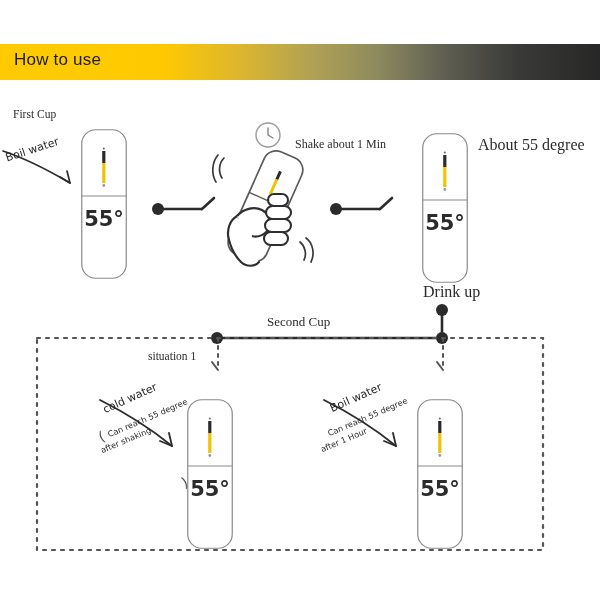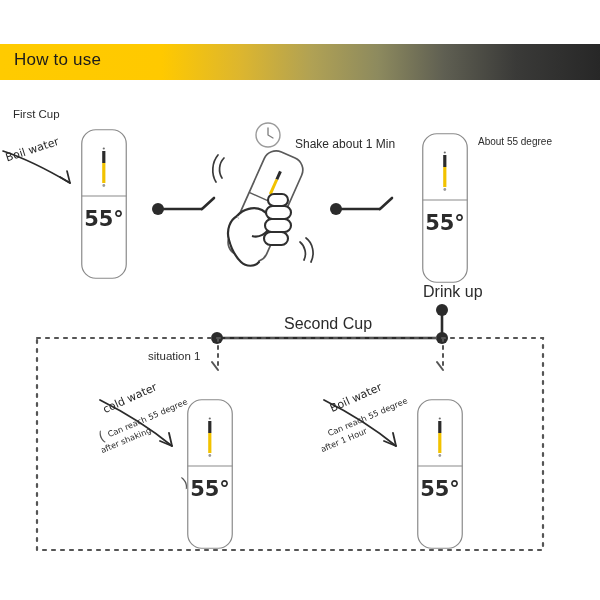--- a/index.html
+++ b/index.html
@@ -24,20 +24,21 @@
     letter-spacing:.2px;
     white-space:nowrap;
   }
 
   
   .lbl{
     font-size:11.5px;
     color:#2b2b2b;
     white-space:nowrap;
     line-height:1.15;
+    font-family:Liberation Serif, serif;
   }
 
   
   .rot{
     font-family:"DejaVu Sans", sans-serif;
     font-size:11px;
     color:#262626;
     white-space:nowrap;
     transform-origin:left top;
   }
@@ -153,31 +154,31 @@
     <circle cx="8" cy="13" r="6" fill="#2b2b2b"></circle>
     <line x1="10" y1="13" x2="52" y2="13" stroke="#2b2b2b" stroke-width="2.6"></line>
     <path d="M52,13 L64,2" stroke="#2b2b2b" stroke-width="2.6" stroke-linecap="round" fill="none"></path>
   </svg>
 
   <svg style="left:422px;top:133px;" width="46" height="150" viewBox="0 0 46 150">
     <use href="#cupShape"></use>
     <text x="23" y="97" text-anchor="middle" font-family="'DejaVu Sans', sans-serif" font-size="21" font-weight="bold" fill="#2b2b2b">55°</text>
   </svg>
 
-  <div class="lbl" style="left:478px;top:136px;font-size:10px;">About 55 degree</div>
+  <div class="lbl" style="left:478px;top:136px;font-size:16px;">About 55 degree</div>
   <div class="lbl" style="left:423px;top:283px;font-size:16px;">Drink up</div>
 
   <svg style="left:180px;top:300px;" width="290" height="50" viewBox="0 0 290 50">
     <line x1="262" y1="10" x2="262" y2="38" stroke="#2b2b2b" stroke-width="2.6"></line>
     <circle cx="262" cy="10" r="6" fill="#2b2b2b"></circle>
     <line x1="37" y1="38" x2="262" y2="38" stroke="#2b2b2b" stroke-width="2.6"></line>
     <circle cx="37" cy="38" r="6" fill="#2b2b2b"></circle>
     <circle cx="262" cy="38" r="6" fill="#2b2b2b"></circle>
   </svg>
-  <div class="lbl" style="left:284px;top:315px;font-size:16px;text-align:right;">Second Cup</div>
+  <div class="lbl" style="left:267px;top:315px;font-size:13px;text-align:right;">Second Cup</div>
 
   <svg style="left:34px;top:332px;" width="512" height="222" viewBox="0 0 512 222">
     <rect x="3" y="6" width="506" height="212" fill="none" stroke="#555555" stroke-width="2.2" stroke-dasharray="3 6" stroke-linecap="round"></rect>
   </svg>
 
   <svg style="left:205px;top:336px;" width="26" height="42" viewBox="0 0 26 42">
     <line x1="13" y1="2" x2="13" y2="32" stroke="#555555" stroke-width="2" stroke-dasharray="3 5" stroke-linecap="round"></line>
     <path d="M13,34 L7,26" stroke="#555555" stroke-width="2" stroke-linecap="round" fill="none"></path>
   </svg>
   <svg style="left:430px;top:336px;" width="26" height="42" viewBox="0 0 26 42">

